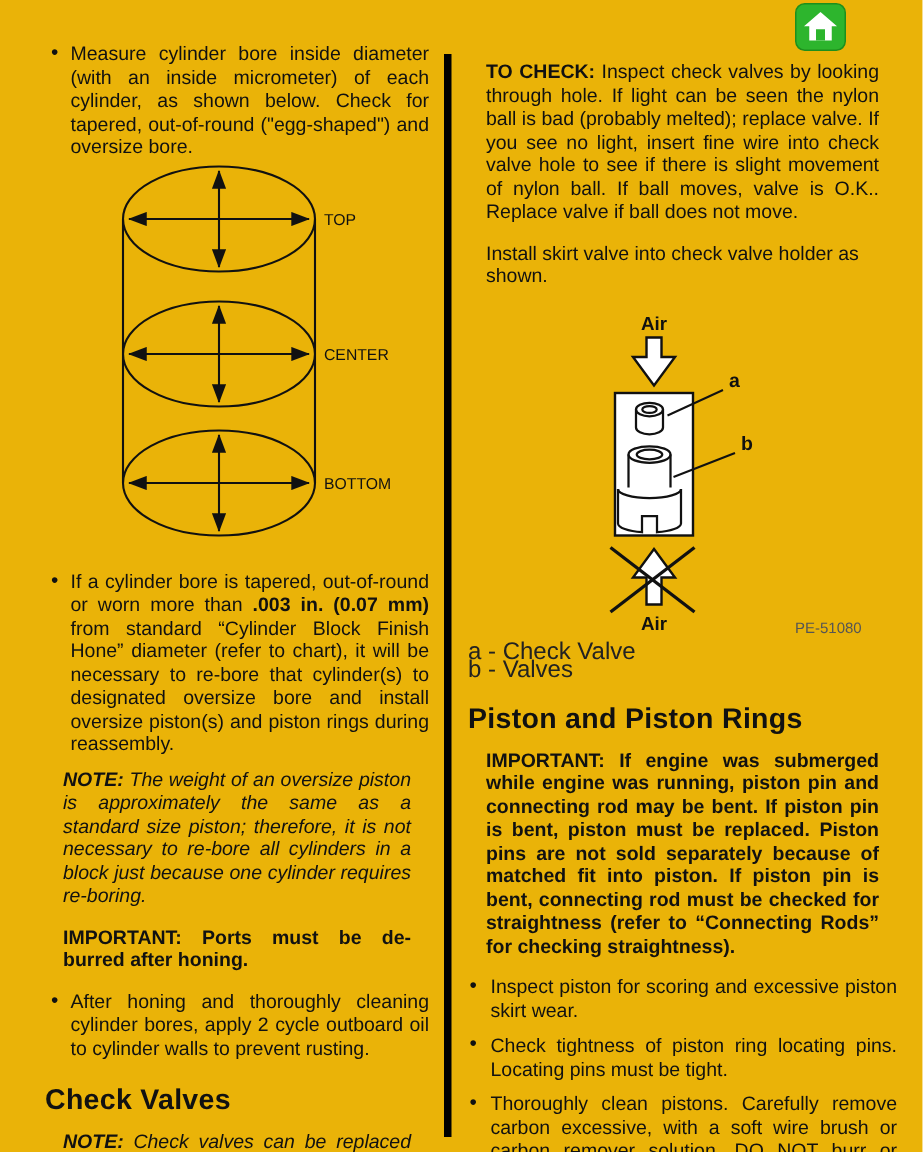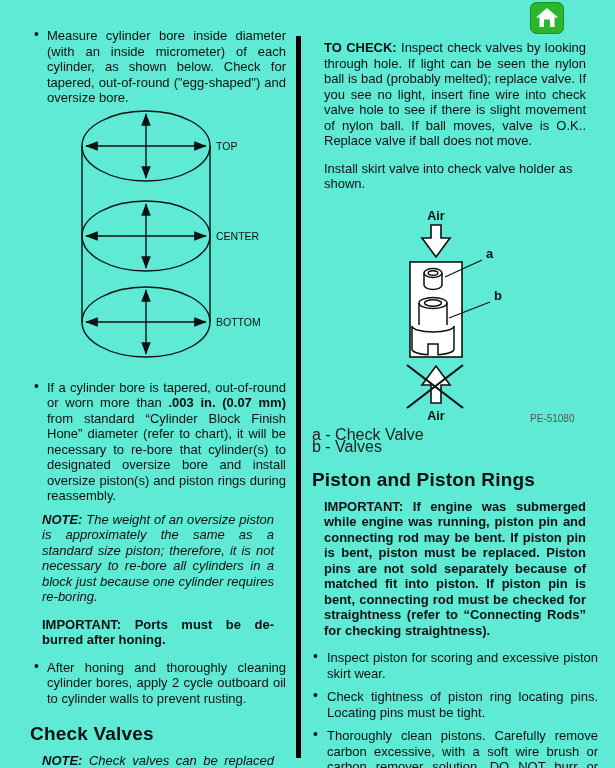--- a/index.html
+++ b/index.html
@@ -1,16 +1,16 @@
 <!DOCTYPE html>
 <html><head>
 <meta charset="utf-8">
 <style>
   html,body{margin:0;padding:0;background:#fff;}
-  .page{position:relative;width:615px;height:768px;background:#5eead4;overflow:hidden;
+  .page{position:relative;width:615px;height:768px;background:#eab308;overflow:hidden;
         font-family:"Liberation Sans","DejaVu Sans",sans-serif;color:#111;}
   .divider{position:absolute;left:296px;top:36px;width:5px;height:722px;background:#000;}
   .home-btn{position:absolute;left:530px;top:2px;width:34px;height:32px;padding:0;border:0;
             background:transparent;cursor:pointer;}
   .col{position:absolute;top:28px;font-size:13px;line-height:15.5px;}
   .col.left{left:30px;width:256px;}
   .col.right{left:312px;width:286px;}
   p{margin:12px;}
   .just{text-align:justify;}
   .bullet{position:relative;padding-left:17px;}

